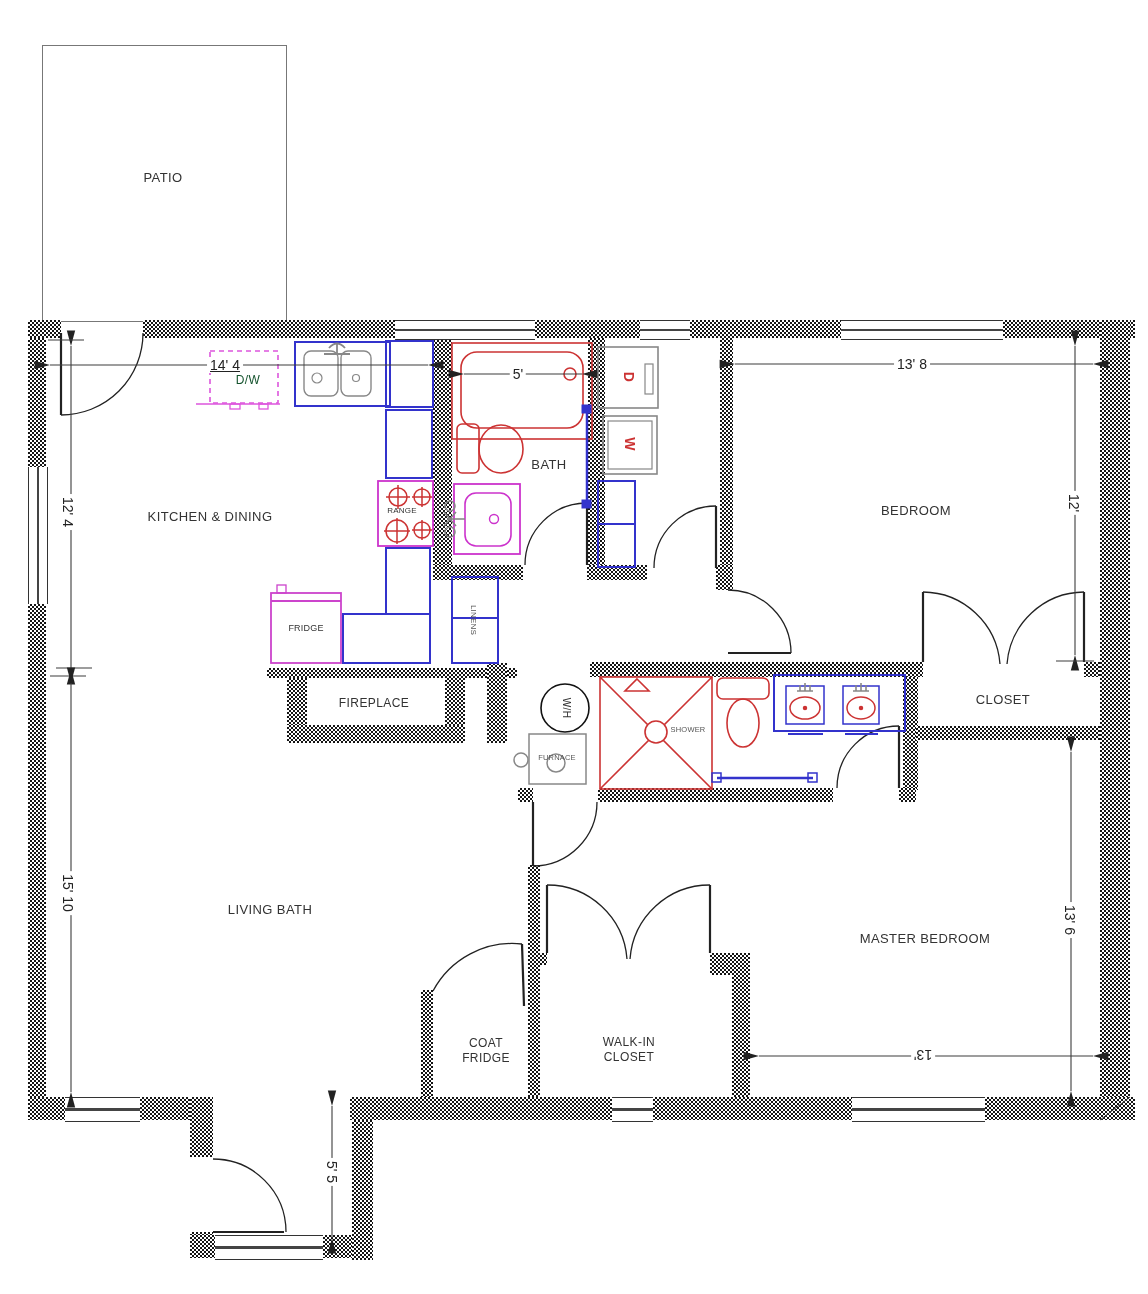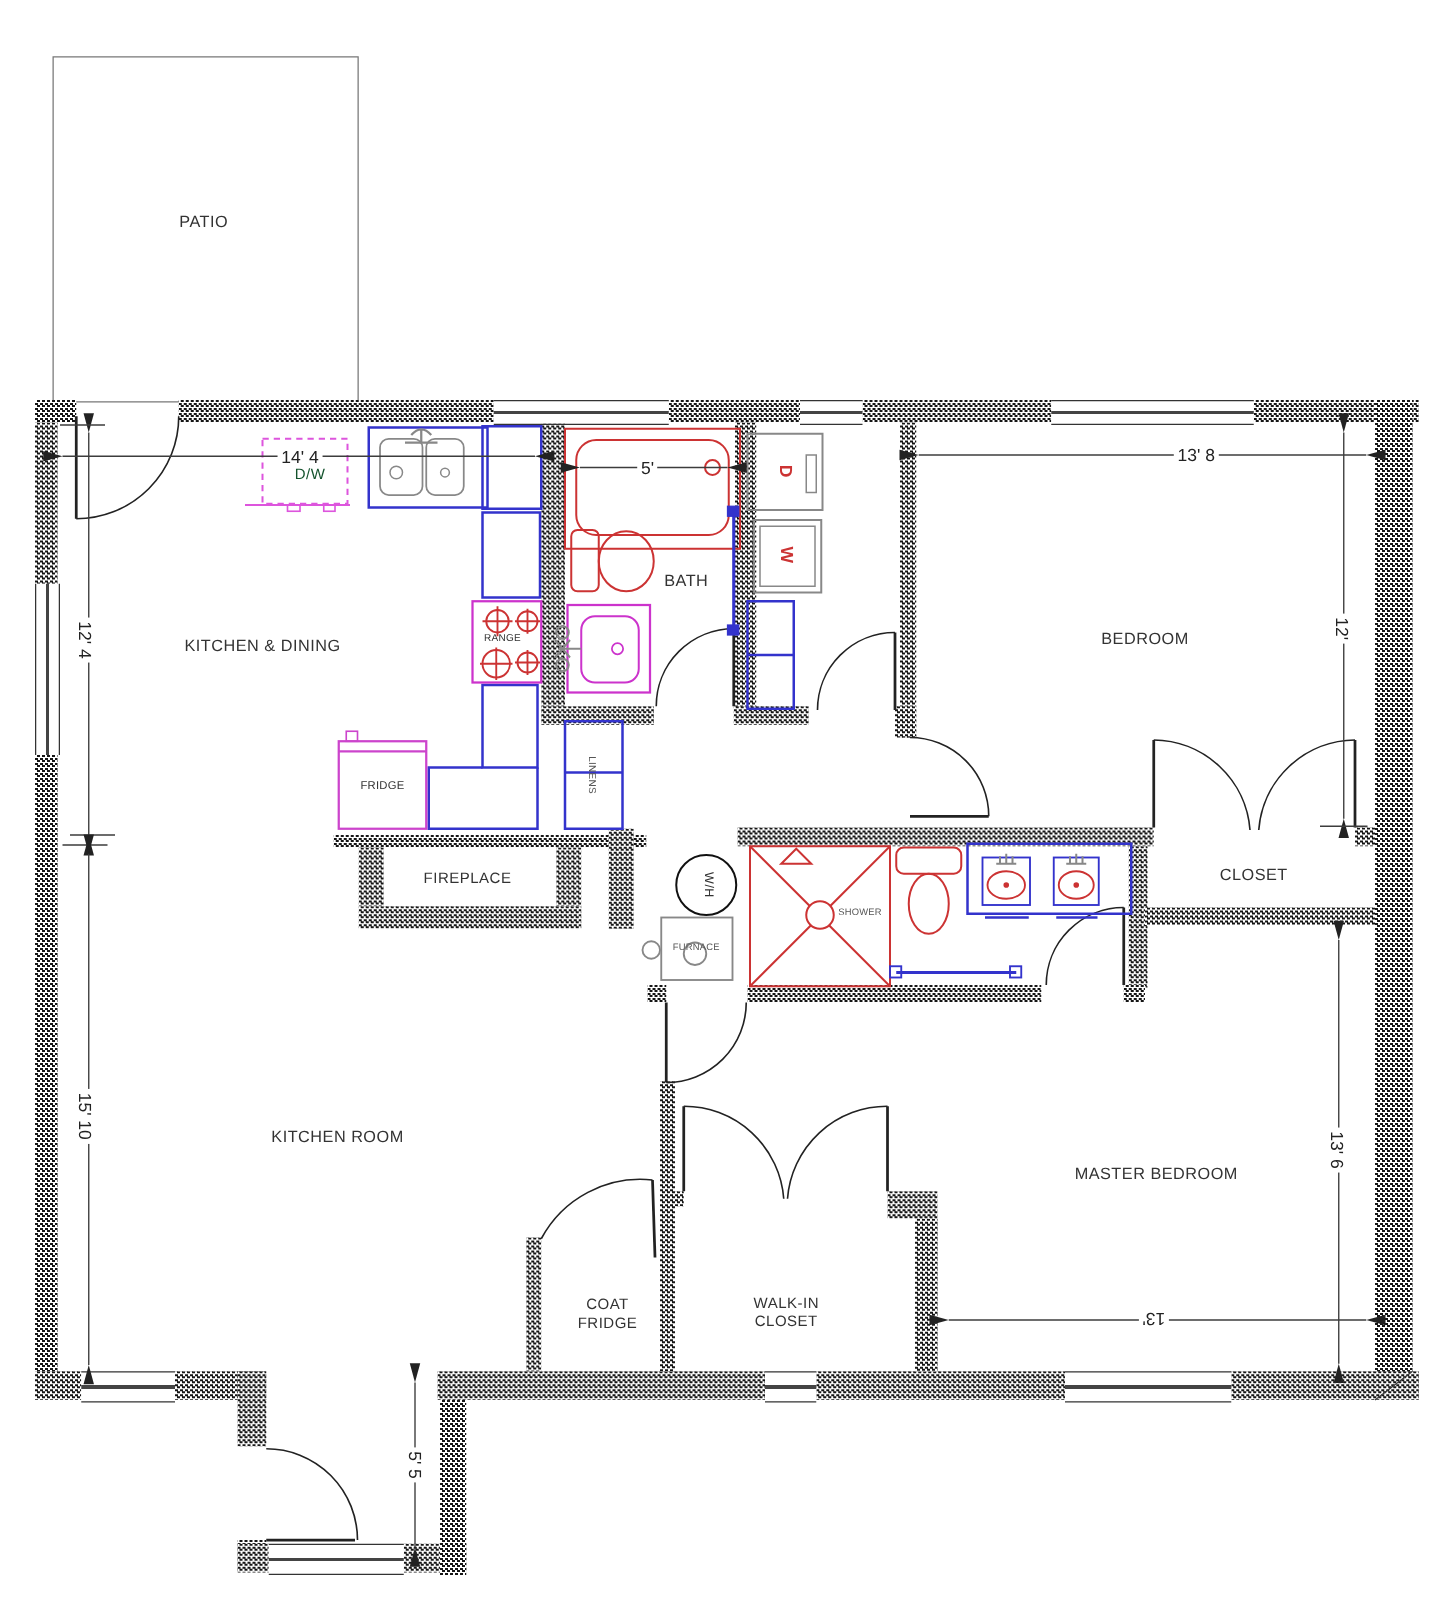--- a/index.html
+++ b/index.html
@@ -282,41 +282,41 @@
       <path d="M332,1106 V1238" marker-start="url(#ah)" marker-end="url(#ah)"></path>
     </g>
     <path d="M1100,1120 L1130,1097" stroke="#3c3c3c" stroke-width="1"></path>
   </svg>
 
   <div class="lbl" style="left:163px;top:178px;">PATIO</div>
   <div class="lbl" style="left:210px;top:517px;">KITCHEN &amp; DINING</div>
   <div class="lbl" style="left:549px;top:465px;">BATH</div>
   <div class="lbl" style="left:916px;top:511px;">BEDROOM</div>
   <div class="lbl" style="left:1003px;top:700px;">CLOSET</div>
-  <div class="lbl" style="left:270px;top:910px;">KITCHEN ROOM</div>
+  <div class="lbl" style="left:270px;top:910px;">LIVING BATH</div>
   <div class="lbl" style="left:925px;top:939px;text-align:center;">MASTER BEDROOM</div>
   <div class="lbl" style="left:486px;top:1051px;font-size:12px;">COAT
 FRIDGE</div>
   <div class="lbl" style="left:629px;top:1050px;font-size:12px;">WALK-IN
 CLOSET</div>
   <div class="lbl" style="left:374px;top:703px;font-size:12px;">FIREPLACE</div>
 
   <div class="lbl mag" style="left:248px;top:380px;">D/W</div>
   <div class="lbl sm" style="left:402px;top:511px;font-size:8px;">RANGE</div>
   <div class="lbl sm" style="left:306px;top:629px;">FRIDGE</div>
   <div class="lbl sm gray rot90" style="left:473px;top:620px;font-size:8px;">LINENS</div>
   <div class="lbl red rot90" style="left:628px;top:377px;">D</div>
   <div class="lbl red rot90" style="left:629px;top:444px;">W</div>
   <div class="lbl rot90" style="left:566px;top:708px;font-size:10px;">W/H</div>
   <div class="lbl xs gray" style="left:557px;top:746px;margin-top:12px;">FURNACE</div>
   <div class="lbl xs gray bgw" style="left:688px;top:730px;">SHOWER</div>
 
-  <div class="dim" style="left:240px;top:365px;">14' 4</div>
+  <div class="dim" style="left:225px;top:365px;text-decoration:underline;">14' 4</div>
   <div class="dim rot90" style="left:68px;top:512px;">12' 4</div>
   <div class="dim" style="left:518px;top:374px;">5'</div>
-  <div class="dim" style="left:912px;top:364px;margin-left:45px;">13' 8</div>
+  <div class="dim" style="left:912px;top:364px;">13' 8</div>
   <div class="dim rot90" style="left:1074px;top:503px;">12'</div>
   <div class="dim rot90" style="left:68px;top:893px;">15' 10</div>
   <div class="dim rot90" style="left:1070px;top:920px;">13' 6</div>
   <div class="dim rot180" style="left:923px;top:1055px;">13'</div>
   <div class="dim rot90" style="left:332px;top:1172px;">5' 5</div>
 
 </div>
 
 </body></html>

